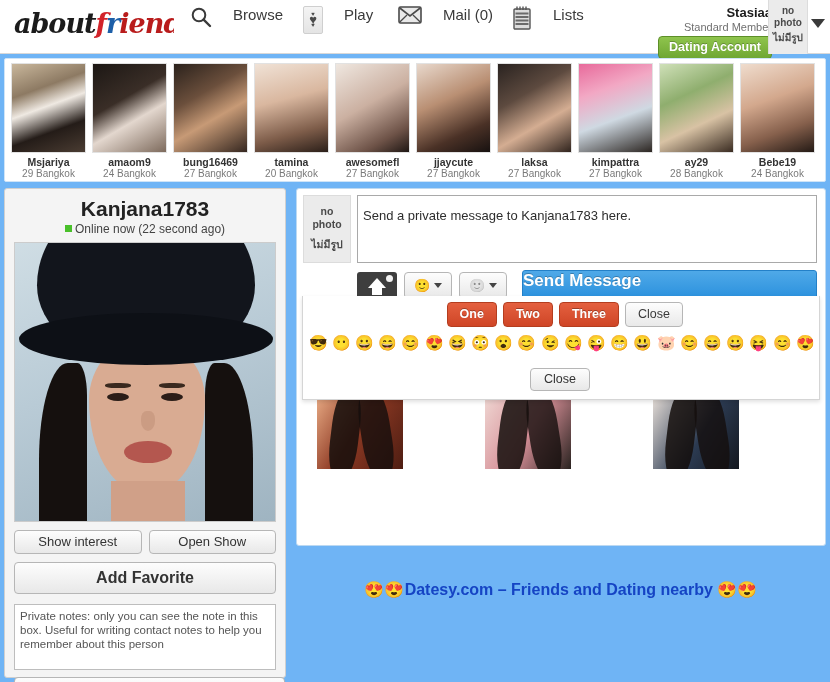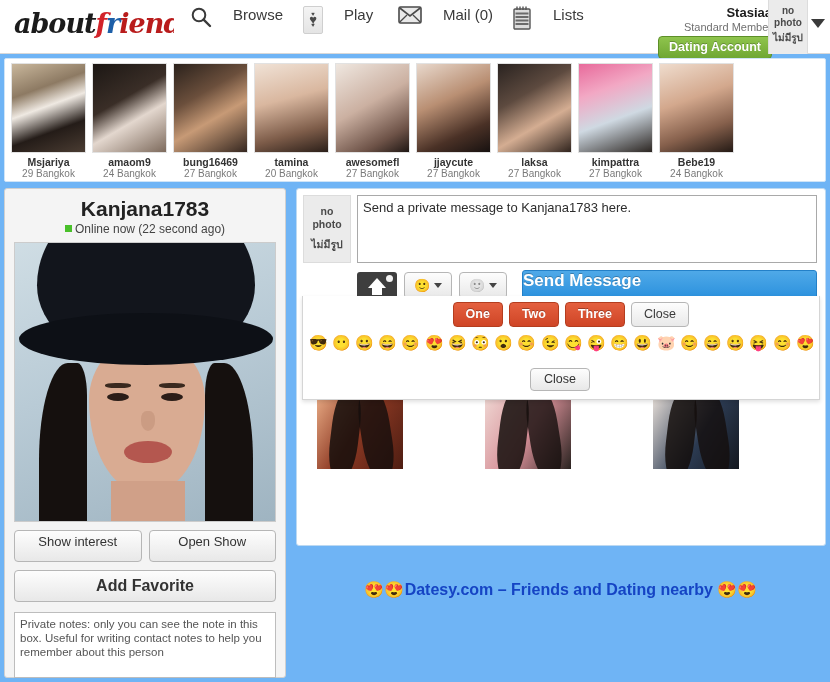--- a/index.html
+++ b/index.html
@@ -243,21 +243,21 @@
     color: #333;
     text-align: center;
     cursor: pointer;
     font-family: "Liberation Sans", sans-serif;
   }
   #row-btns {
     display: flex; gap: 7px;
     padding: 8px 9px 0 9px;
   }
   #row-btns .btn {
-    flex: 1; height: 32px; line-height: 22px;
+    flex: 1; height: 24px; line-height: 22px;
     font-size: 13px;
   }
   #fav-btn {
     display: block;
     margin: 8px 9px 0 9px;
     width: 262px; height: 32px;
     line-height: 30px;
     font-size: 16px; font-weight: bold;
   }
   #note-box {
@@ -299,21 +299,21 @@
     border: 1px solid #dcdcdc;
     text-align: center;
     font-size: 10.5px; font-weight: bold; color: #4a4a4a;
     line-height: 13px;
     padding-top: 9px;
   }
   #msg-nophoto .thline { margin-top: 7px; }
   #msg-text {
     flex: 1; height: 68px;
     border: 1px solid #a9a9a9;
-    padding: 4px 5px;
+    padding: 12px 5px;
     font-size: 13px; color: #2d2d2d;
     font-family: "Liberation Sans", sans-serif;
     resize: none;
   }
   #tool-row {
     display: flex; align-items: center;
     padding: 7px 8px 0 60px;
     gap: 7px;
   }
   #upload-btn {
@@ -398,21 +398,21 @@
   
   #emoji-popup {
     position: absolute; left: 302px; top: 296px;
     width: 518px; height: 104px;
     background: #ffffff;
     border: 1px solid #d5d5d5;
     border-top: none;
     box-shadow: 0 2px 4px rgba(0,0,0,.12);
   }
   #tabs-row {
-    position: absolute; right: 130px; top: 6px;
+    position: absolute; right: 136px; top: 6px;
     display: flex; gap: 6px;
   }
   .tab-btn {
     padding: 4px 12px 5px 12px;
     background: linear-gradient(180deg,#e4603f,#cf4526);
     border: 1px solid #b43d1f;
     border-radius: 4px;
     color: #fff;
     font-size: 12.5px; font-weight: bold;
     text-shadow: 0 -1px 0 rgba(0,0,0,.3);
@@ -571,20 +571,25 @@
       <div class="thumb-name">laksa</div>
       <div class="thumb-meta">27 Bangkok</div>
     </div>
 
     <div class="thumb">
       <div class="thumb-img" style="background:linear-gradient(160deg,#e86a9b 0%,#f2a8c4 30%,#cfd9e2 60%,#2c2622 100%);"></div>
       <div class="thumb-name">kimpattra</div>
       <div class="thumb-meta">27 Bangkok</div>
     </div>
 
+    <div class="thumb">
+      <div class="thumb-img" style="background:linear-gradient(155deg,#cfe0b8 0%,#8fae6e 35%,#d8c2a4 65%,#3a2c22 100%);"></div>
+      <div class="thumb-name">ay29</div>
+      <div class="thumb-meta">28 Bangkok</div>
+    </div>
 
     <div class="thumb">
       <div class="thumb-img" style="background:linear-gradient(160deg,#efdccd 0%,#d3a88d 40%,#86604c 72%,#241a15 100%);"></div>
       <div class="thumb-name">Bebe19</div>
       <div class="thumb-meta">24 Bangkok</div>
     </div>
 
   </div>
 </div>
 

